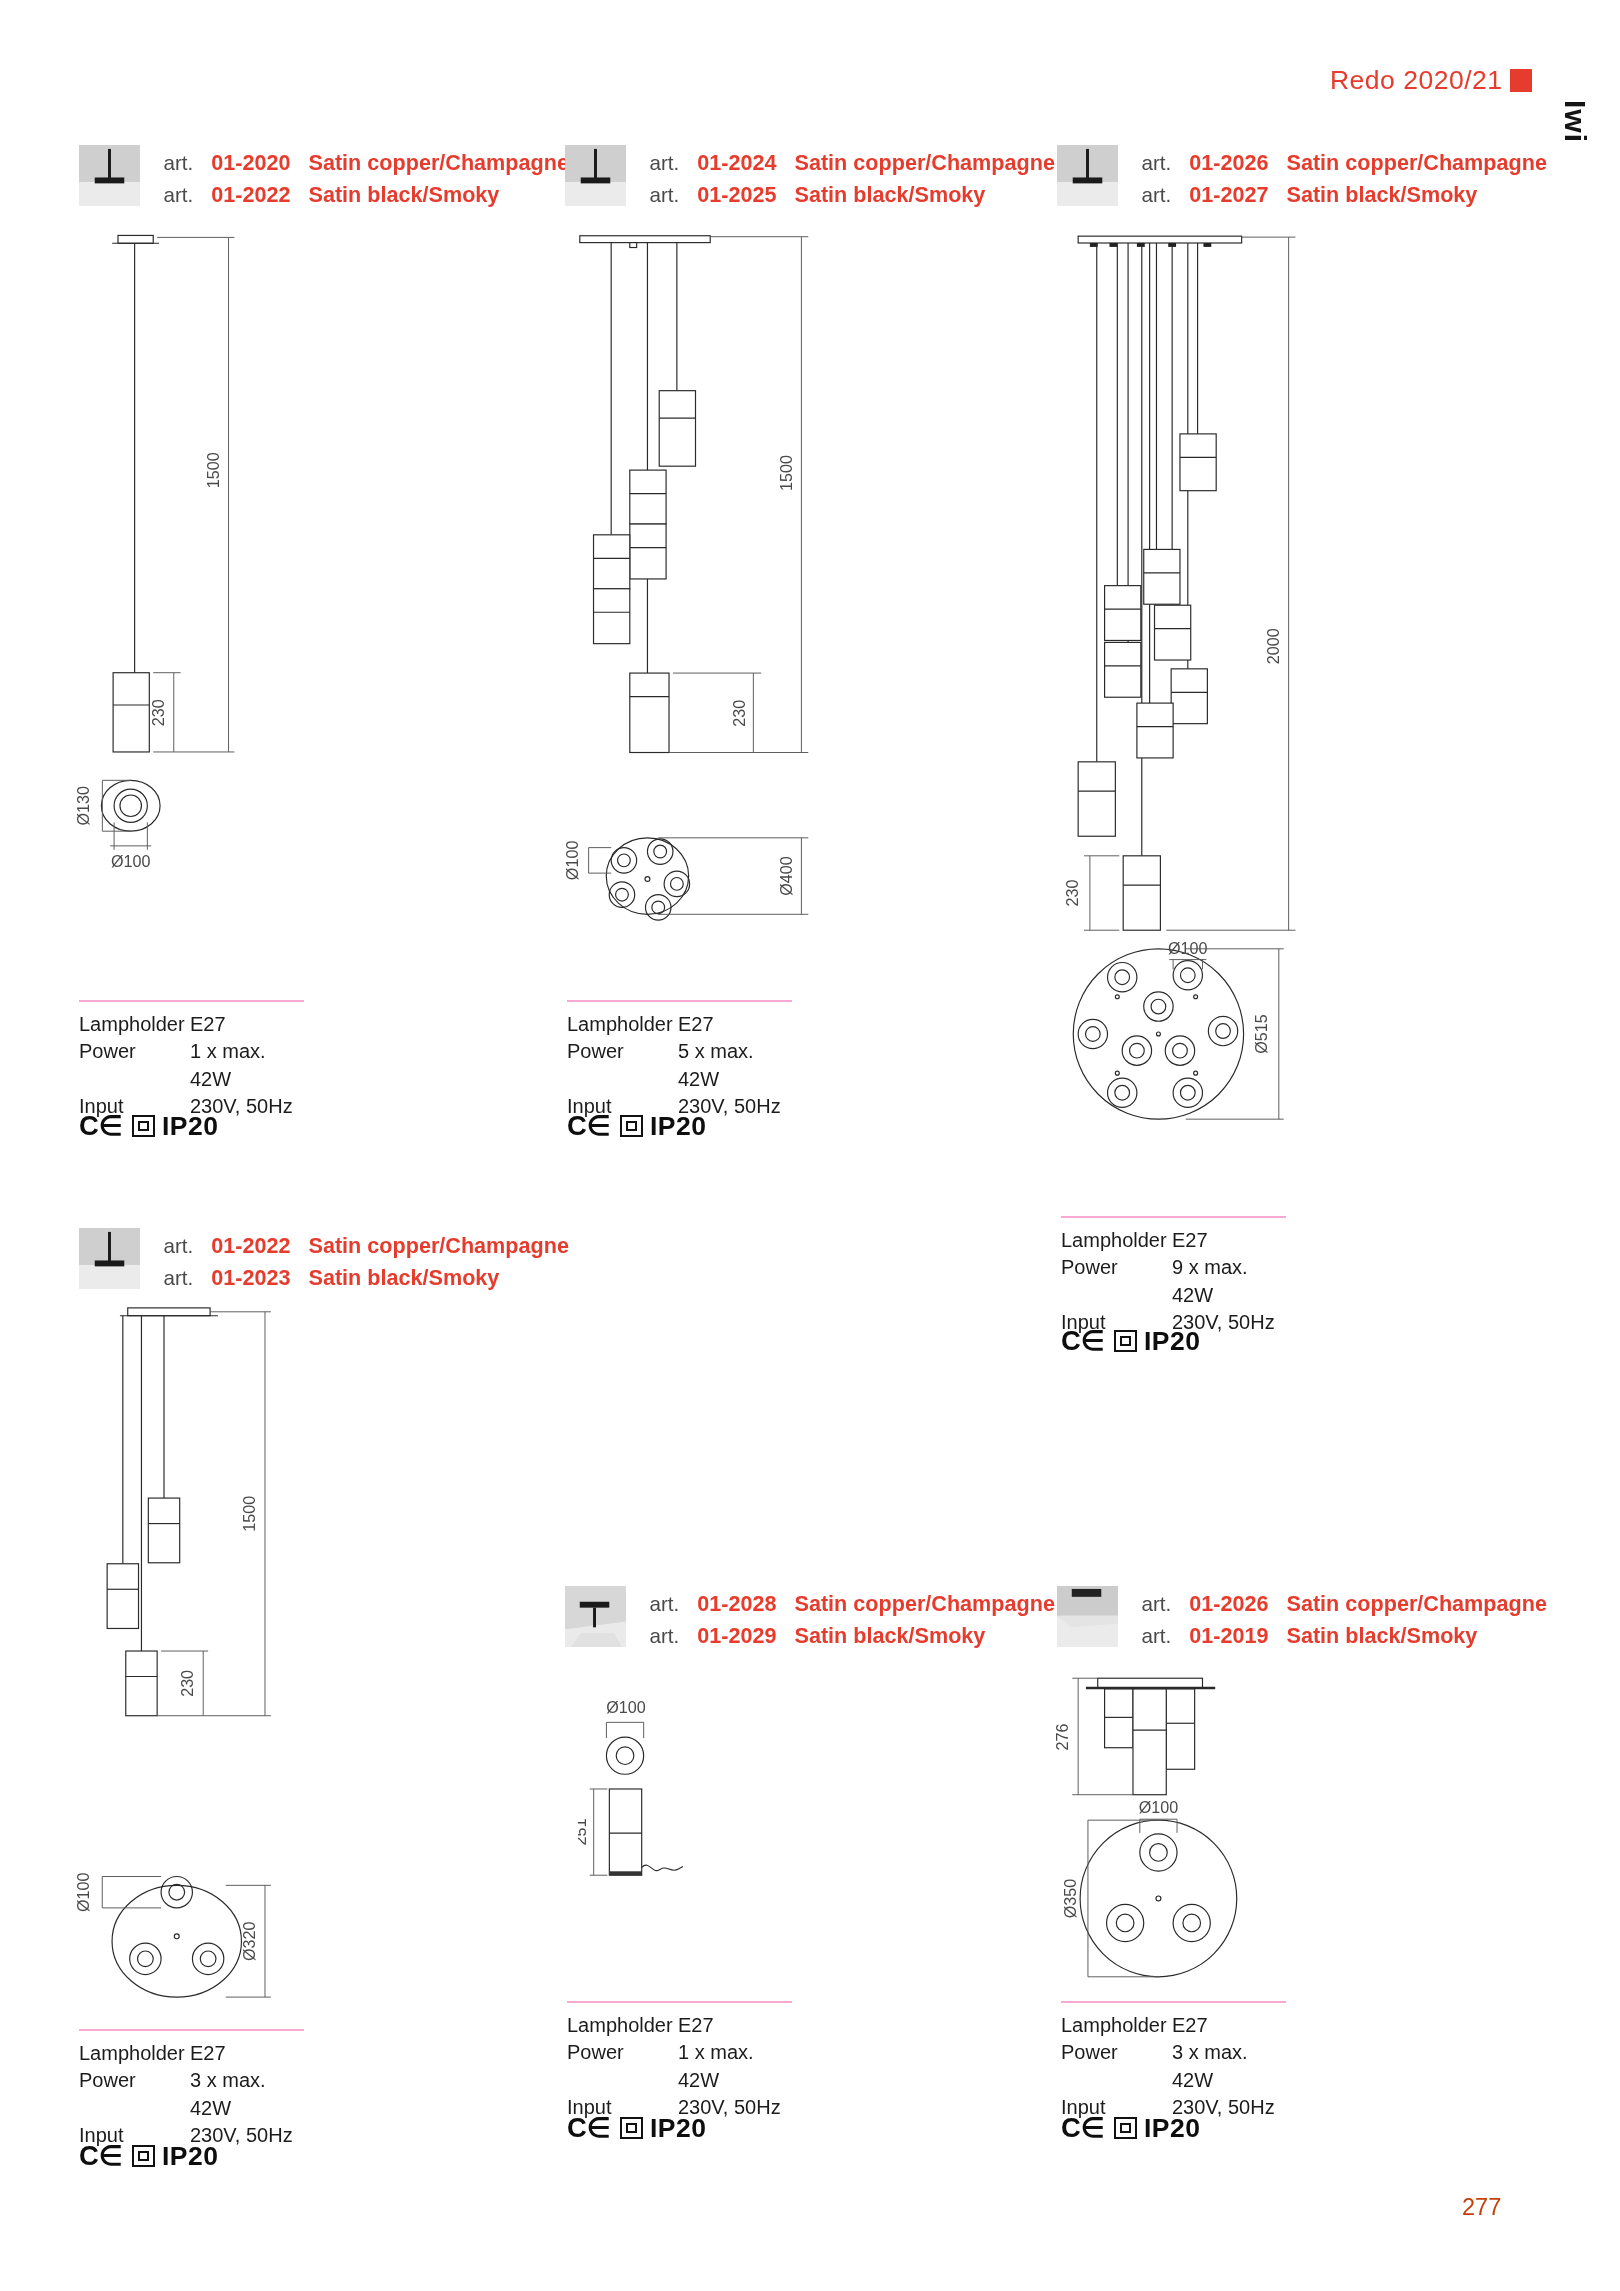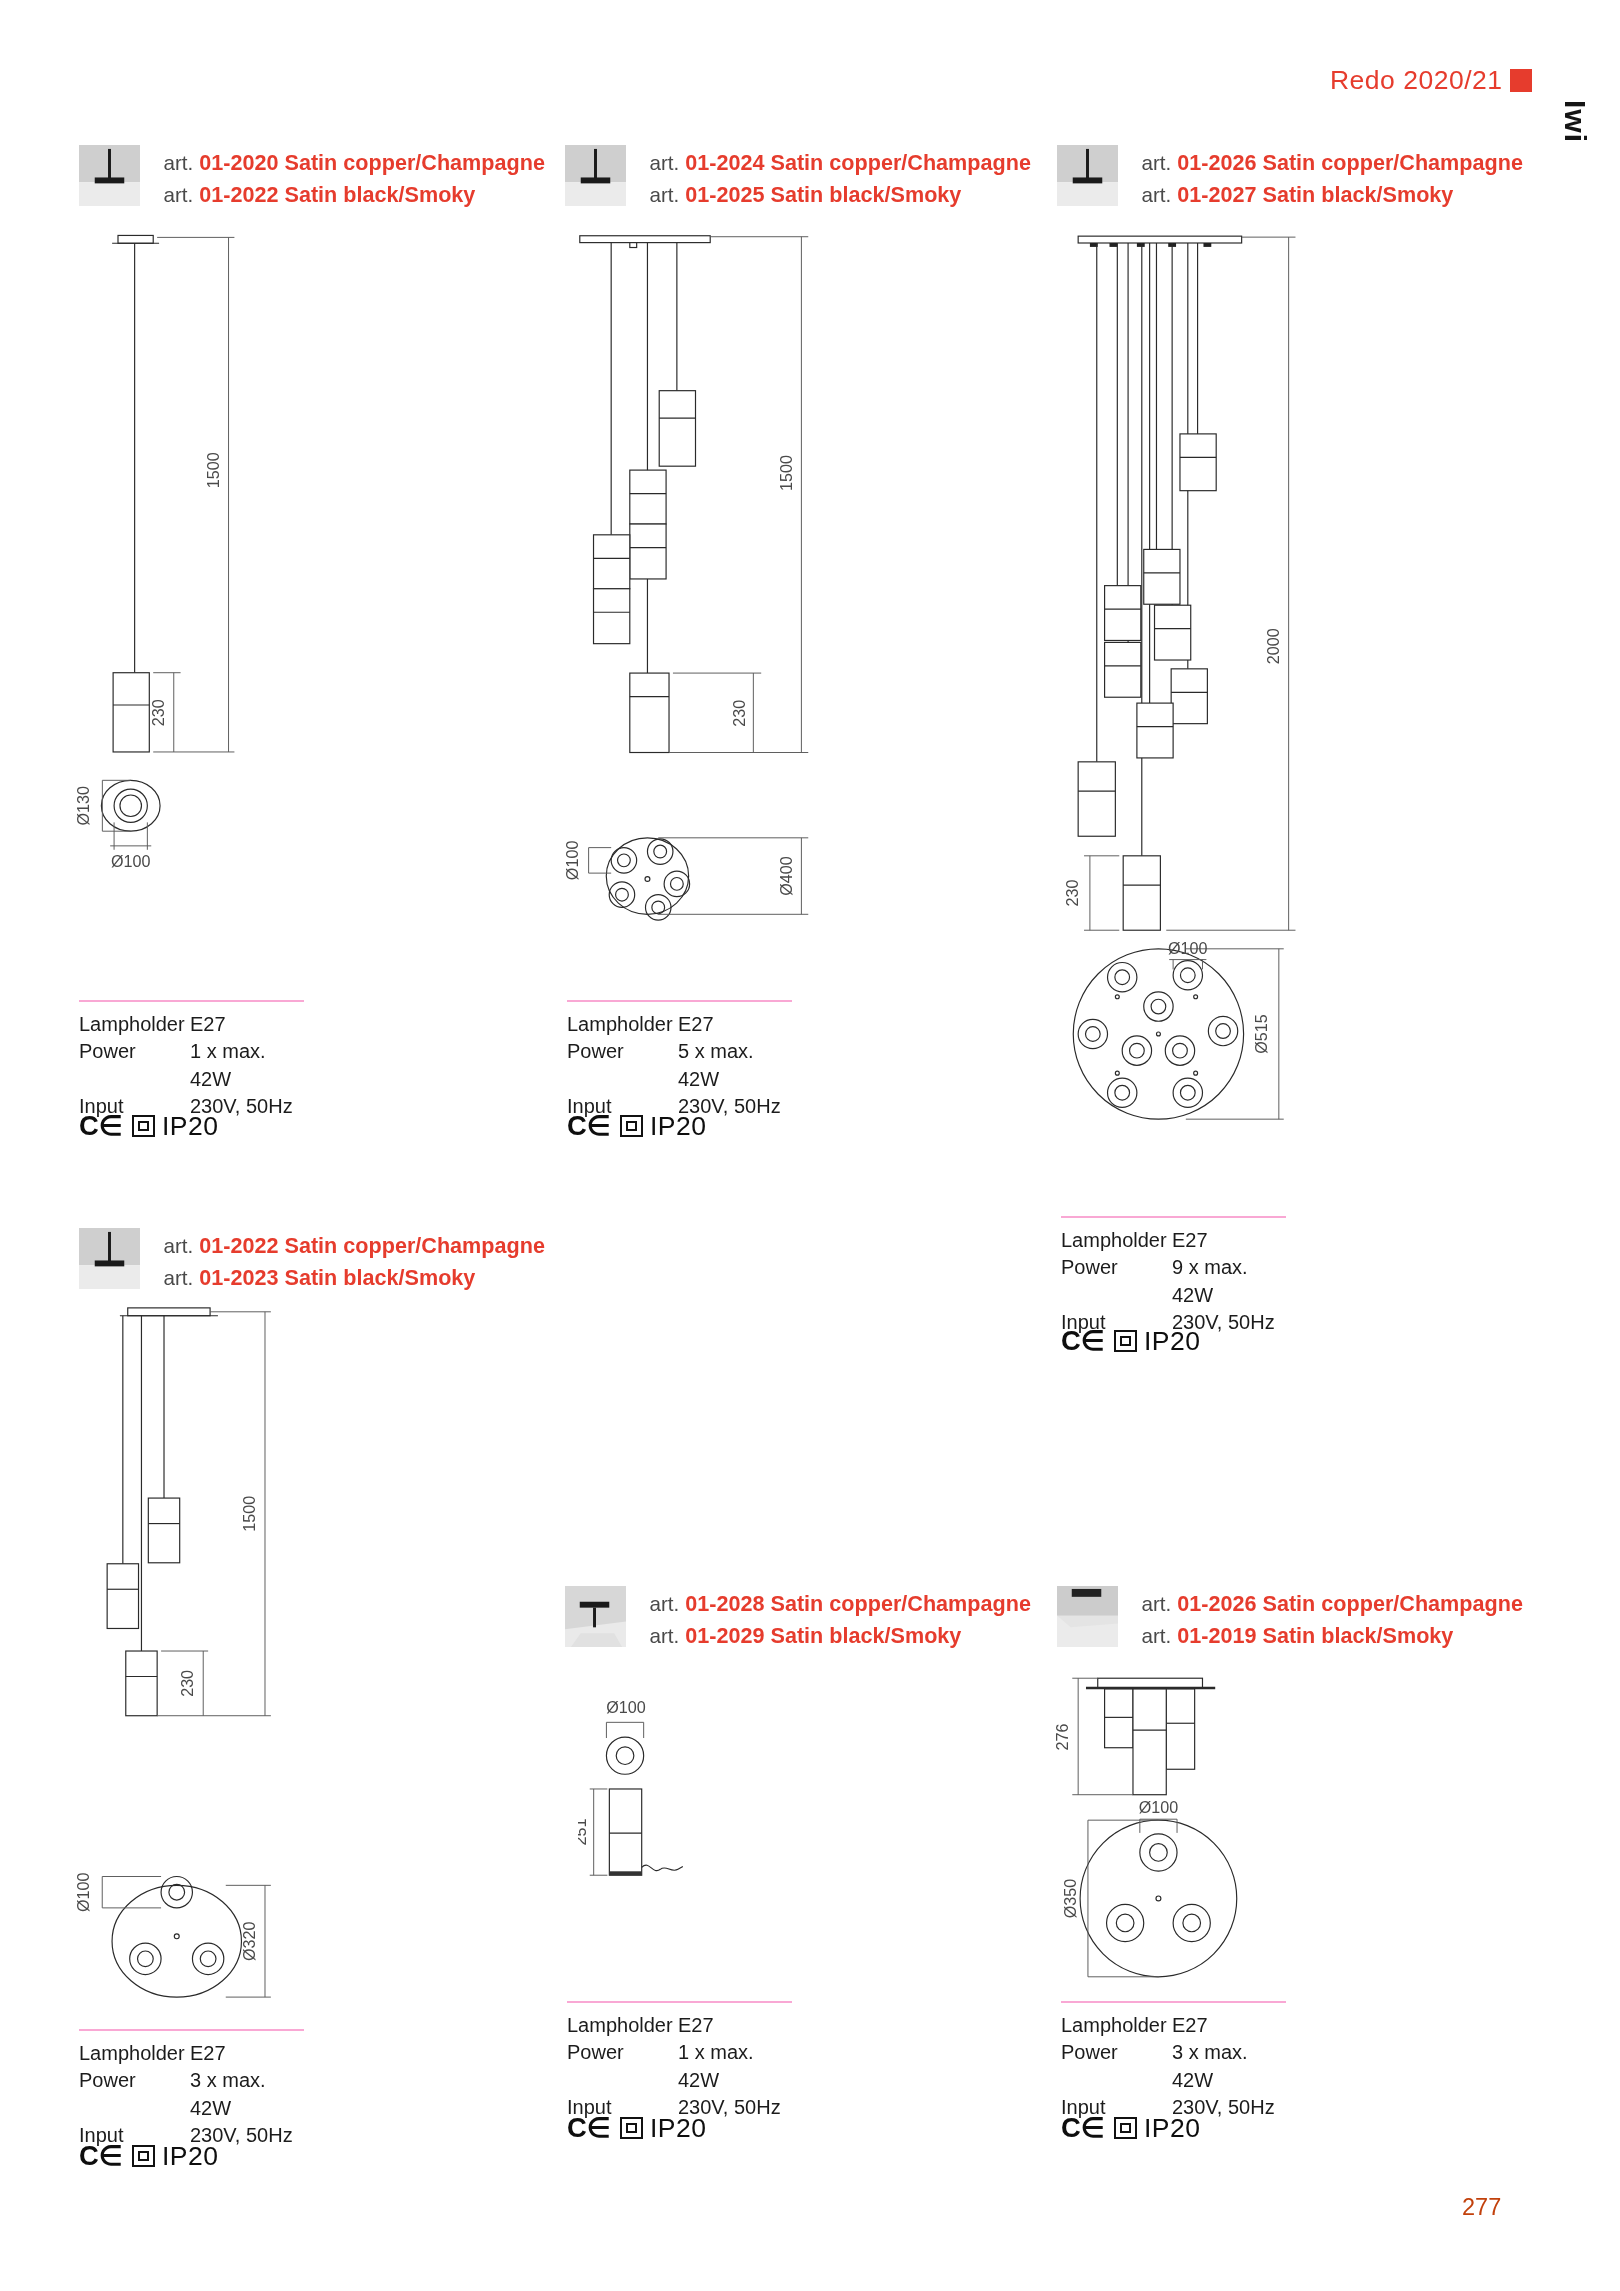--- a/index.html
+++ b/index.html
@@ -9,39 +9,39 @@
 
   .catalog-header{position:absolute;top:65px;right:88px;display:flex;align-items:center;gap:7px}
   .catalog-title{color:var(--red);font-size:26.5px;letter-spacing:0.5px}
   .red-square{width:22.5px;height:22.5px;background:var(--red)}
   .side-label{position:absolute;top:100px;left:1558px;writing-mode:vertical-rl;
               font-size:30px;font-weight:bold;color:#151515;letter-spacing:1px}
 
   .prod-header{position:absolute;display:flex;gap:23.5px;align-items:flex-start}
   .thumb{width:61px;height:61px;flex:none}
   .variants{padding-top:2px}
-  .variant{display:flex;gap:6px;align-items:baseline;font-size:21.6px;line-height:32px;white-space:nowrap}
+  .variant{display:flex;gap:18px;align-items:baseline;font-size:21.6px;line-height:32px;white-space:nowrap}
   .pfx{color:#4a4a4a;font-size:20.6px}
   .code,.fin{color:var(--red);font-weight:bold}
 
   .drawing{position:absolute}
   .drawing text{font-family:"Liberation Sans",sans-serif;font-size:16.5px;fill:var(--dim);font-weight:normal}
   .ln{stroke:var(--line);stroke-width:1.2;fill:none}
   .lnf{stroke:var(--line);stroke-width:1.2;fill:#ffffff}
   .dim{stroke:#5c5c5c;stroke-width:1;fill:none}
 
   .specs{position:absolute;width:225px;border-top:2px solid #f9a8d4;padding-top:8.8px}
   .spec-row{display:flex;font-size:20px;line-height:27.4px;color:#1c1c1c}
   .spec-label{width:111px;flex:none}
 
   .certs{position:absolute;display:flex;align-items:center;gap:6.9px;color:#0e0e0e}
   .ce{font-size:27.4px;font-weight:bold}
   .ins-box{width:18.6px;height:18.6px;border:2.9px solid #111;display:flex;align-items:center;justify-content:center;margin-left:2.9px}
   .ins-inner{width:6.9px;height:6.9px;border:2.9px solid #111}
-  .ip{font-size:26.5px;font-weight:normal;letter-spacing:0.5px}
+  .ip{font-size:26.5px;font-weight:bold;letter-spacing:0.5px}
 
   .page-number{position:absolute;left:1462px;top:2194px;font-size:23.5px;color:#c2410c}
 </style>
 </head>
 <body>
 
 <div class="catalog-header">
   <span class="catalog-title">Redo 2020/21</span>
   <span class="red-square"></span>
 </div>

